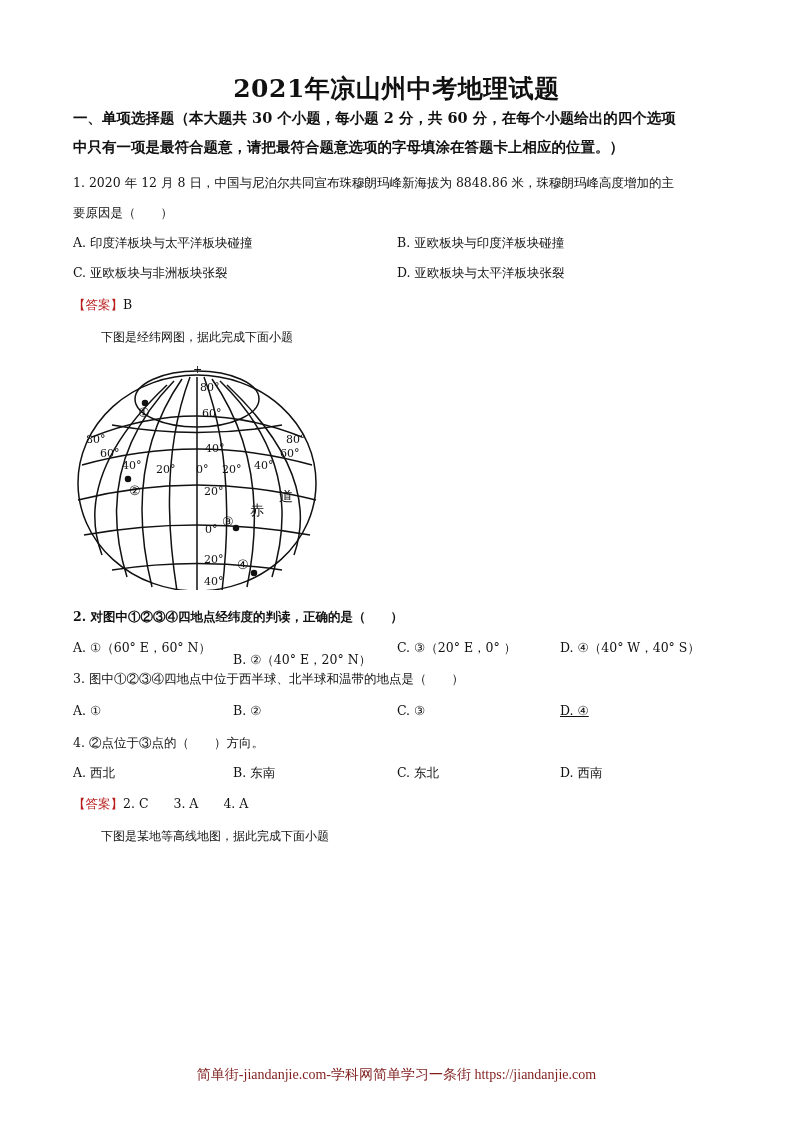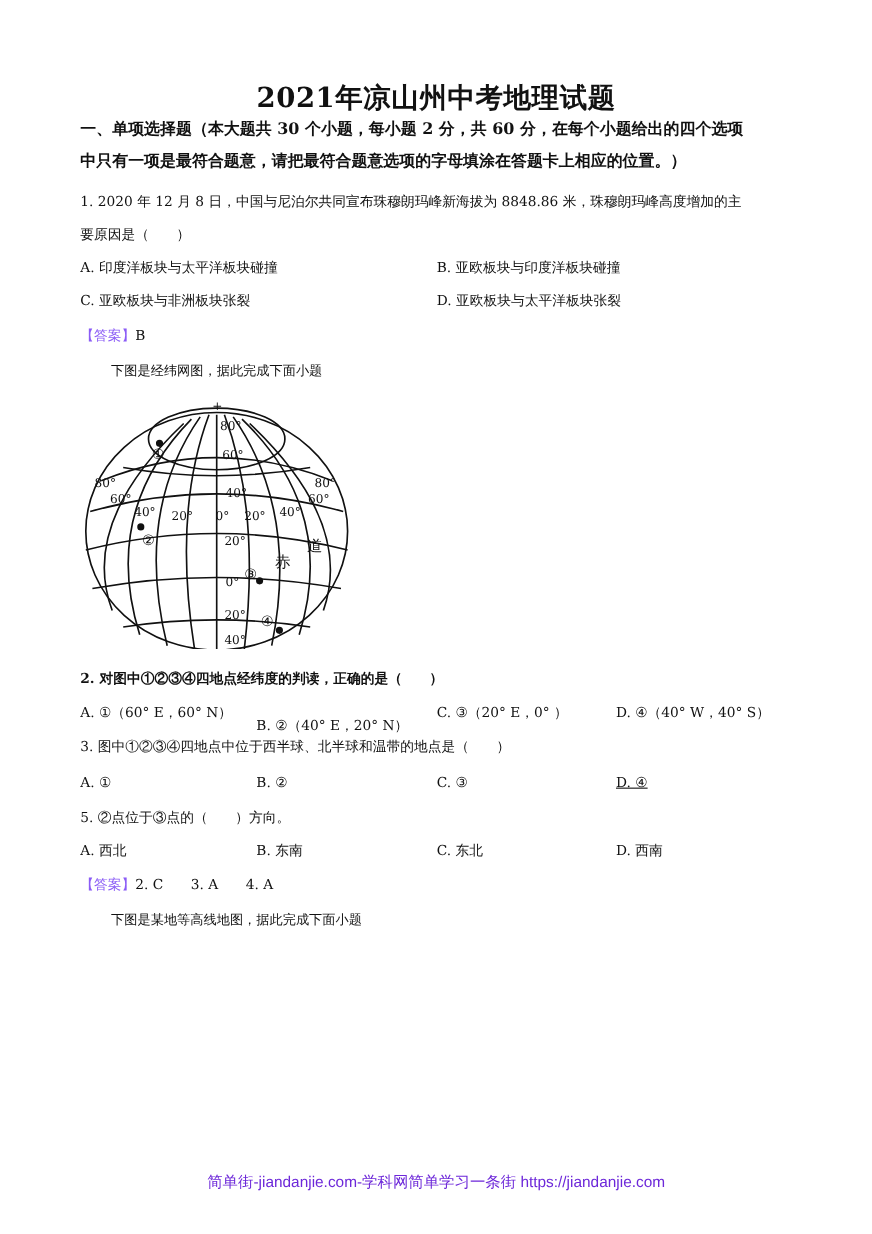--- a/index.html
+++ b/index.html
@@ -4,26 +4,26 @@
 <style>
   html, body { margin: 0; padding: 0; background: #ffffff; }
   body { width: 793px; height: 1122px; position: relative; overflow: hidden;
          font-family: "DejaVu Serif", "Liberation Serif", serif; color: #111; }
   .page { position: absolute; left: 0; top: 0; width: 793px; height: 1122px; }
   .title { position: absolute; top: 72px; left: 0; width: 793px; text-align: center;
            font-size: 25px; font-weight: bold; letter-spacing: 0.5px; }
   .section { position: absolute; left: 73px; width: 660px; font-size: 14.5px; font-weight: bold; line-height: 29px; }
   .line { position: absolute; left: 73px; font-size: 12.5px; white-space: nowrap; }
   .opt { position: absolute; font-size: 12.5px; white-space: nowrap; }
-  .ans-bracket { color: #8b5cf6; font-family: Liberation Serif, serif; }
+  .ans-bracket { color: #b91c1c; font-family: Liberation Serif, serif; }
   .intro { position: absolute; left: 101px; font-size: 12px; white-space: nowrap;
            font-family: "DejaVu Sans", sans-serif; }
   .globe { position: absolute; left: 72px; top: 365px; width: 250px; height: 225px; }
   .footer { position: absolute; top: 1066px; left: 0; width: 793px; text-align: center;
-            font-family: Liberation Sans, sans-serif; font-size: 14px; color: #6d28d9; }
+            font-family: Liberation Serif, serif; font-size: 14px; color: #7f1d1d; }
 </style>
 </head>
 <body>
 
 <div class="page">
 
   <div class="title">2021年凉山州中考地理试题</div>
 
   <div class="section" style="top:103px;">一、单项选择题（本大题共 30 个小题，每小题 2 分，共 60 分，在每个小题给出的四个选项</div>
   <div class="section" style="top:132px;">中只有一项是最符合题意，请把最符合题意选项的字母填涂在答题卡上相应的位置。）</div>
@@ -101,21 +101,21 @@
   <div class="opt" style="left:233px; top:640px;margin-top:12px;">B. ②（40° E，20° N）</div>
   <div class="opt" style="left:397px; top:640px;">C. ③（20° E，0° ）</div>
   <div class="opt" style="left:560px; top:640px;">D. ④（40° W，40° S）</div>
 
   <div class="line" style="top:671px;">3. 图中①②③④四地点中位于西半球、北半球和温带的地点是（　　）</div>
   <div class="opt" style="left:73px; top:703px;">A. ①</div>
   <div class="opt" style="left:233px; top:703px;">B. ②</div>
   <div class="opt" style="left:397px; top:703px;">C. ③</div>
   <div class="opt" style="left:560px; top:703px;text-decoration:underline;">D. ④</div>
 
-  <div class="line" style="top:735px;">5. ②点位于③点的（　　）方向。</div>
+  <div class="line" style="top:735px;">4. ②点位于③点的（　　）方向。</div>
   <div class="opt" style="left:73px; top:765px;">A.  西北</div>
   <div class="opt" style="left:233px; top:765px;">B.  东南</div>
   <div class="opt" style="left:397px; top:765px;">C.  东北</div>
   <div class="opt" style="left:560px; top:765px;">D.  西南</div>
 
   <div class="line" style="top:796px;">
     <span class="ans-bracket">【答案】</span><span>2. C　　3. A　　4. A</span>
   </div>
 
   <div class="intro" style="top:828px;">下图是某地等高线地图，据此完成下面小题</div>

